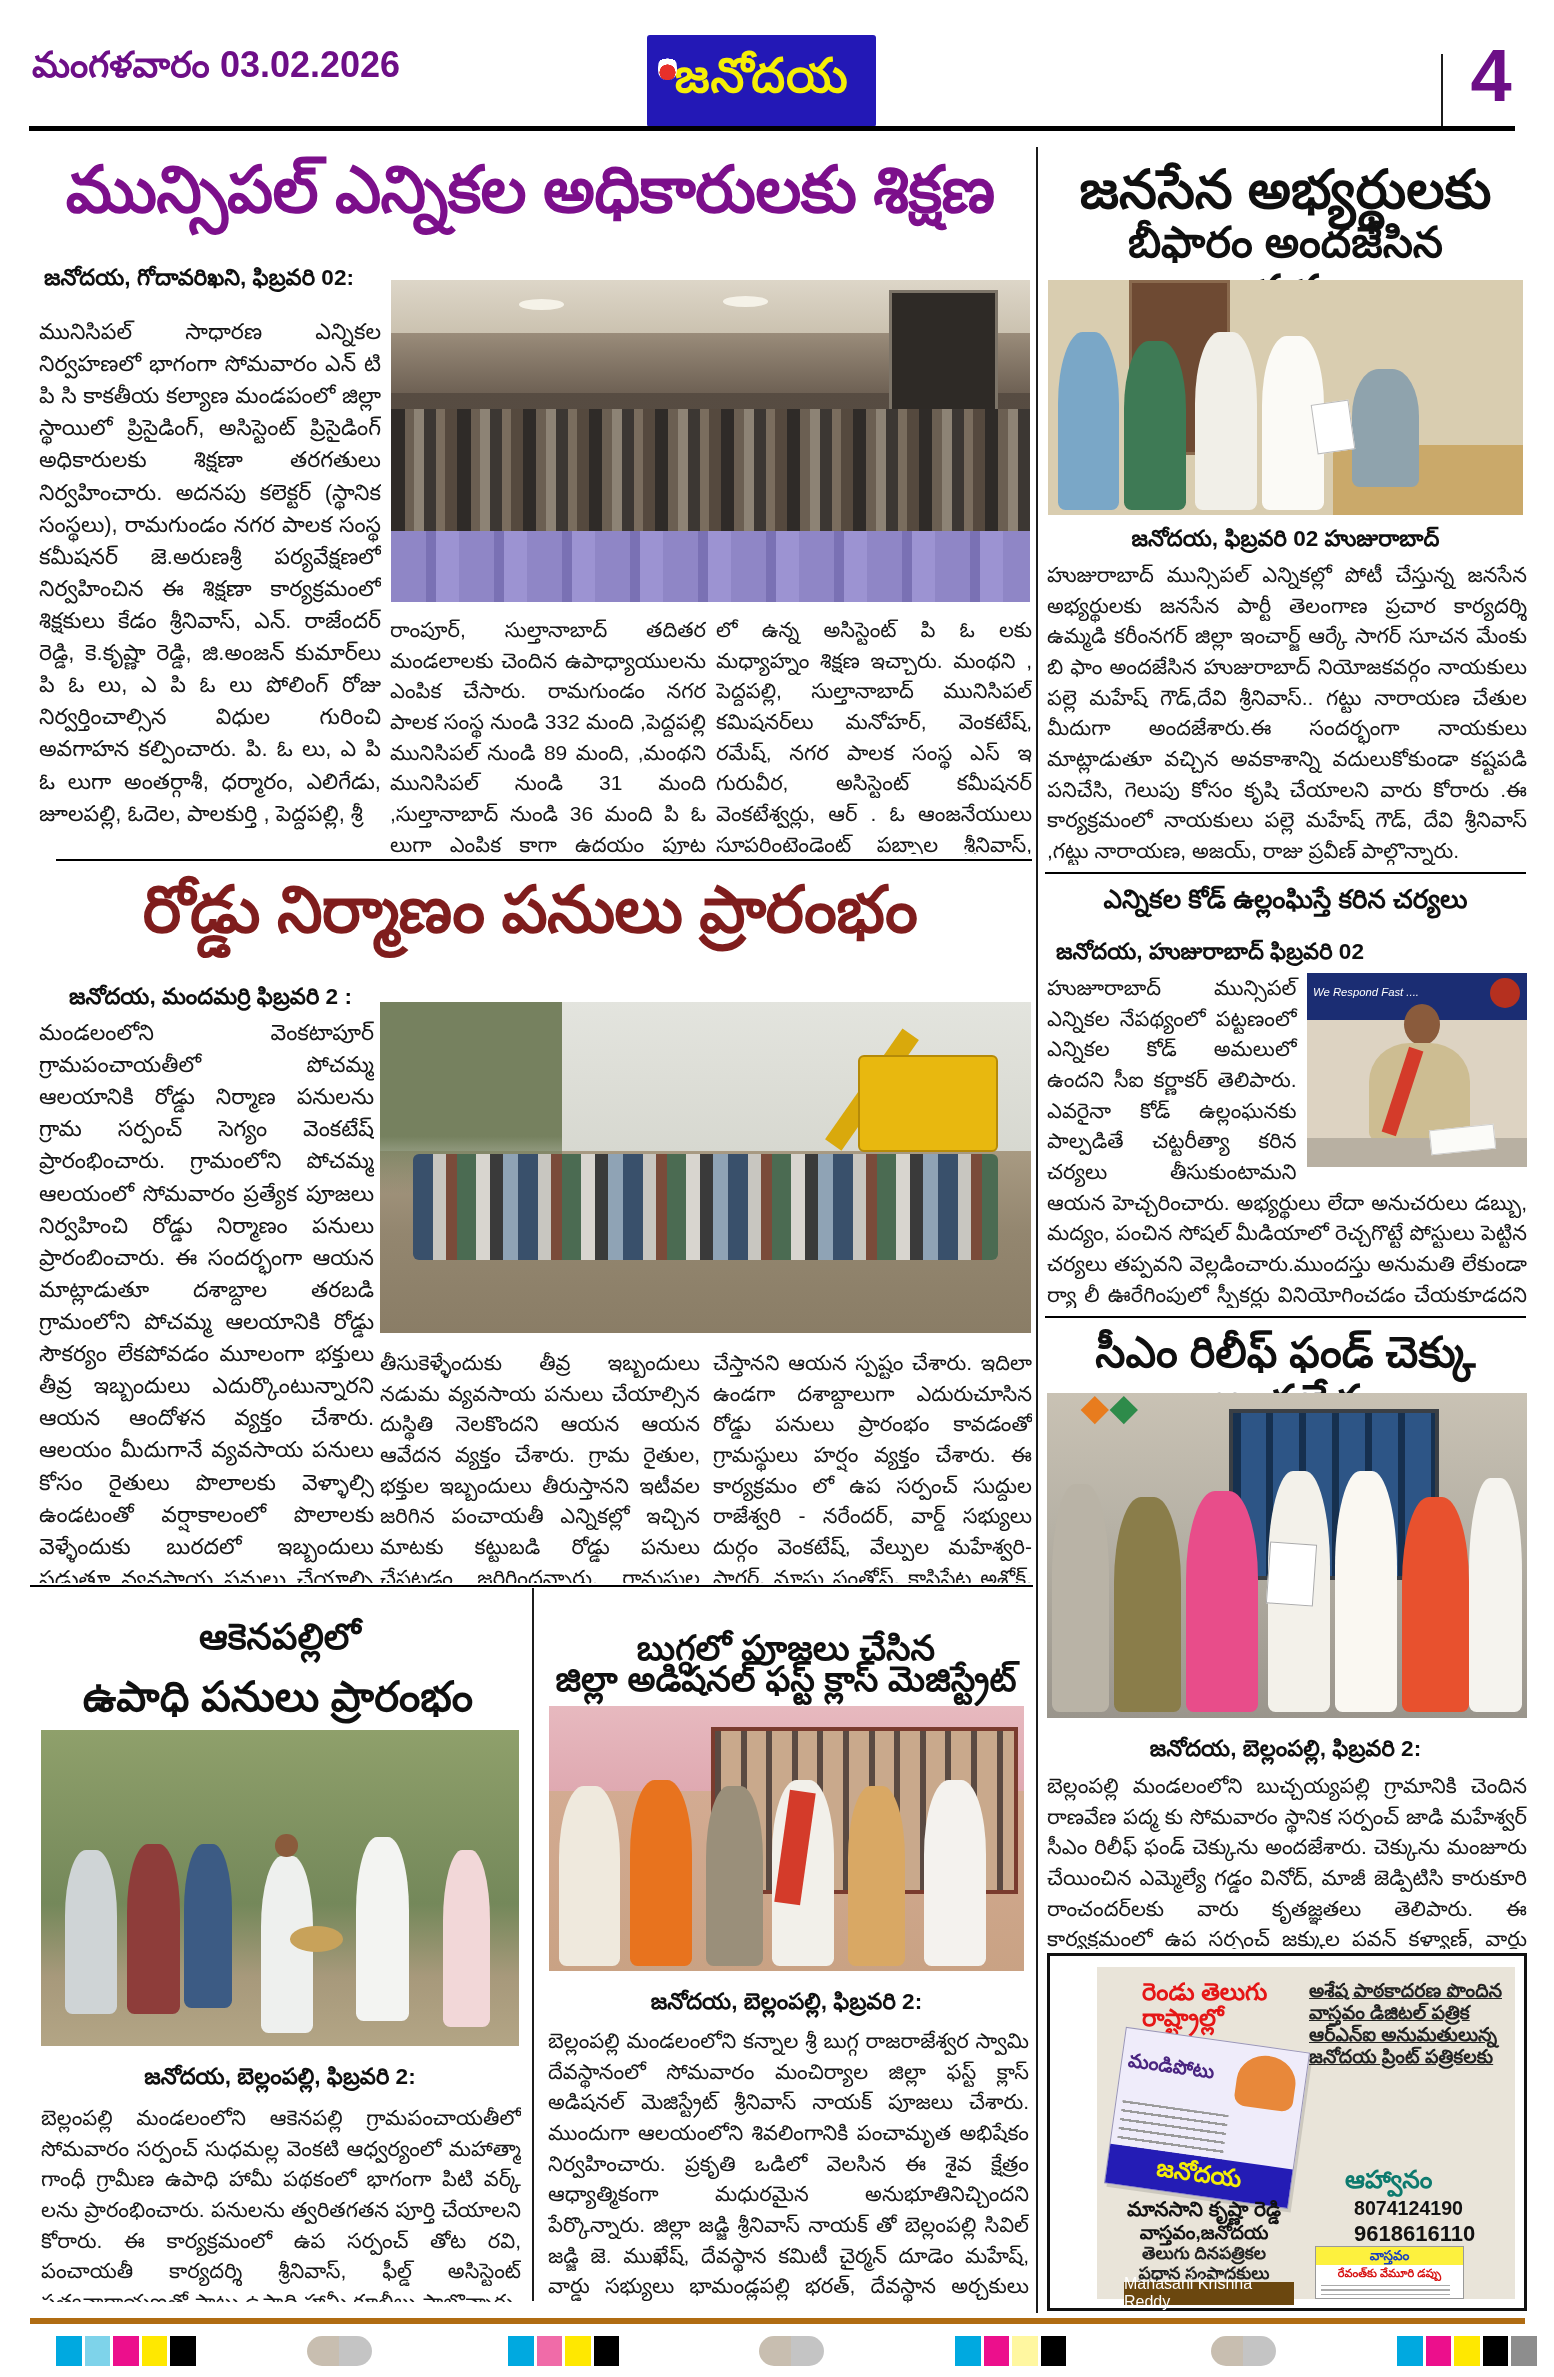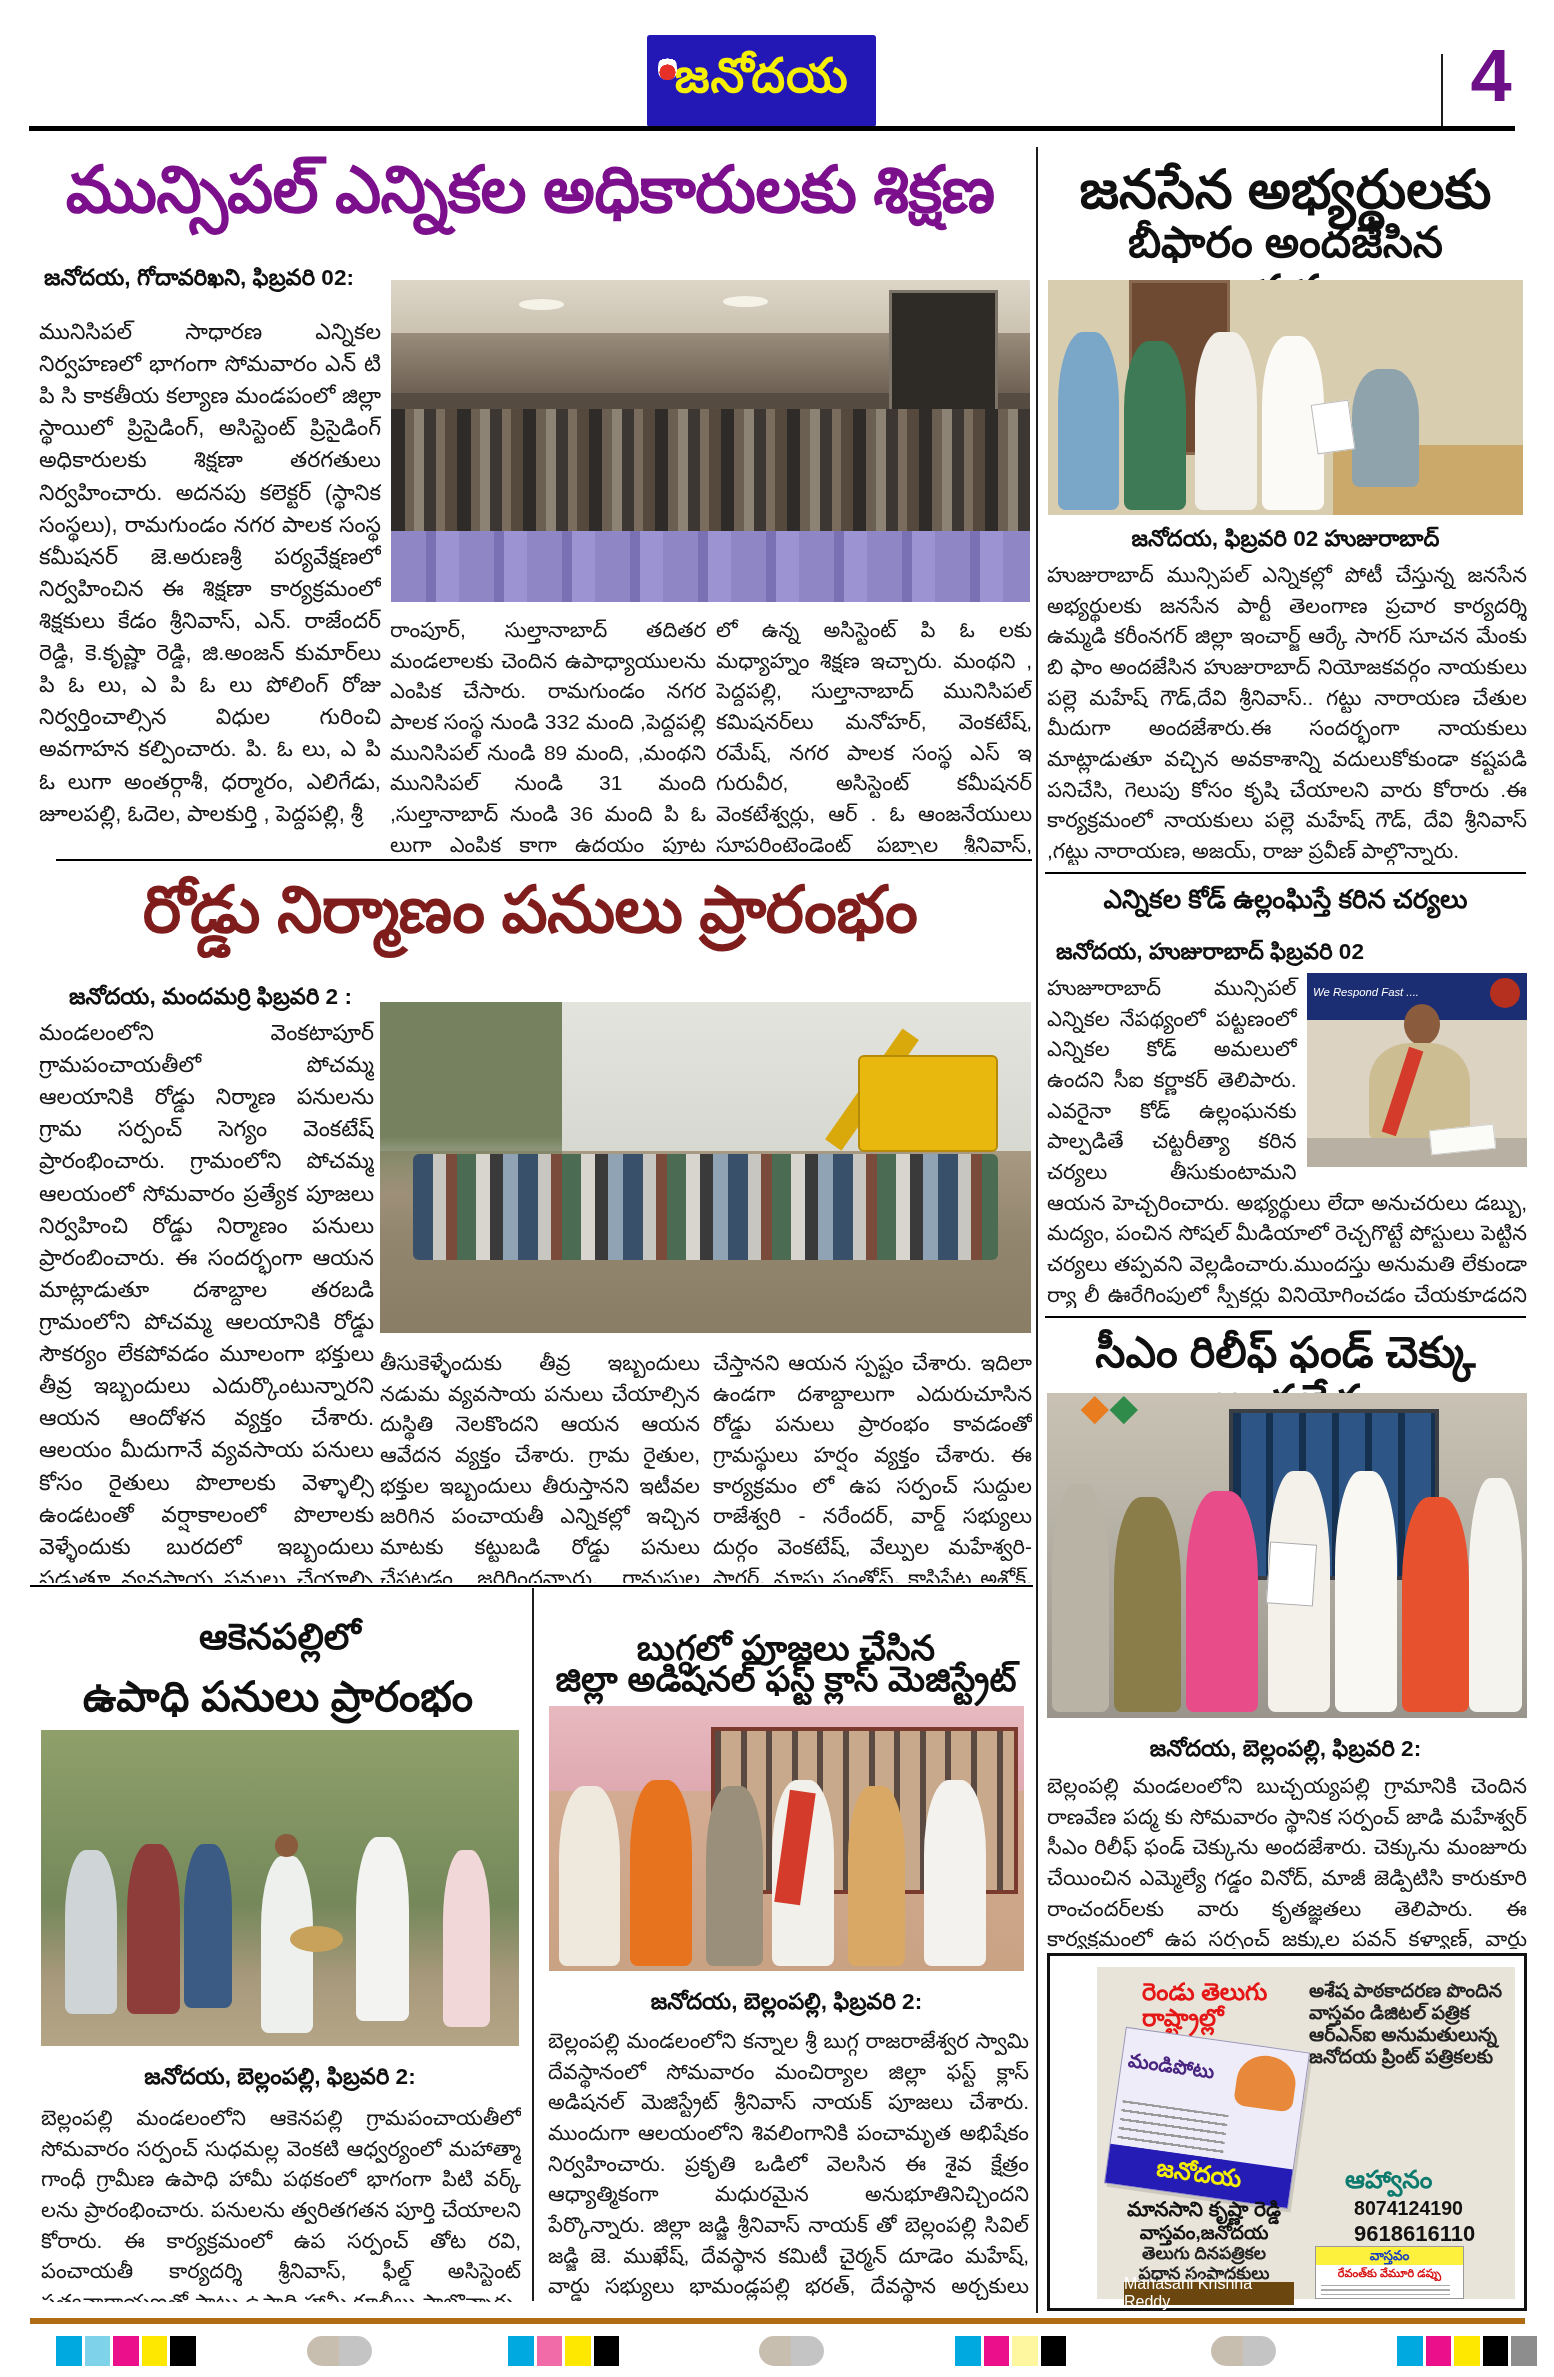--- a/index.html
+++ b/index.html
@@ -17,20 +17,21 @@
   .preline{white-space:pre-line;}
   .bars span{display:inline-block;width:25.6px;height:30px;margin-right:3px;vertical-align:top;}
   .pill{position:absolute;top:2336px;width:65px;height:30px;border-radius:15px;background:linear-gradient(90deg,#c8beb0 0 50%,#c4c4c4 50%);}
   .fig{position:absolute;border-radius:40% 40% 7.5px 7.5px;}
   .head{position:absolute;border-radius:50%;background:#8a5b3c;}
 </style>
 </head>
 <body>
 
 <div class="abs" style="left:0;top:0;width:1555px;height:132px;">
+  <div class="abs" style="left:32px;top:44px;width:526px;font-size:36px;font-weight:800;color:#6d0f87;">మంగళవారం 03.02.2026</div>
   <div class="abs" style="left:647px;top:35px;width:229px;height:92px;background:#2318b6;border-radius:3px;display:flex;align-items:center;justify-content:center;">
     <span style="position:absolute;left:10.5px;top:19.6px;width:19.6px;height:25.6px;background:radial-gradient(circle at 50% 70%,#e8302a 0 40%,#ffffff 41% 70%,transparent 71%);border-radius:50% 50% 40% 40%;"></span>
     <span style="color:#f5ee07;font-size:48px;font-weight:800;letter-spacing:0.8px;">జనోదయ</span>
   </div>
   <div class="abs vrule" style="left:1441px;top:54px;width:2.3px;height:72px;"></div>
   <div class="abs" style="left:1455px;top:33px;width:72px;font-size:74px;font-weight:800;color:#6d0f87;text-align:center;">4</div>
   <div class="abs rule" style="left:29px;top:126px;width:1486px;height:4.5px;"></div>
 </div>
 
 <div class="abs vrule" style="left:1036px;top:147px;width:1.5px;height:2166px;"></div>
@@ -169,21 +170,21 @@
 
   <div class="abs dateline" style="left:1045px;top:1736px;width:481px;">జనోదయ, బెల్లంపల్లి, ఫిబ్రవరి 2:</div>
   <div class="abs colbody" style="left:1047px;top:1771px;width:480px;height:178px;">బెల్లంపల్లి మండలంలోని బుచ్చయ్యపల్లి గ్రామానికి చెందిన రాణవేణ పద్మ కు సోమవారం స్థానిక సర్పంచ్ జాడి మహేశ్వర్ సీఎం రిలీఫ్ ఫండ్ చెక్కును అందజేశారు. చెక్కును మంజూరు చేయించిన ఎమ్మెల్యే గడ్డం వినోద్, మాజీ జెడ్పిటిసి కారుకూరి రాంచందర్‌లకు వారు కృతజ్ఞతలు తెలిపారు. ఈ కార్యక్రమంలో ఉప సర్పంచ్ జక్కుల పవన్ కళ్యాణ్, వార్డు సభ్యులు కోల మహేష్, కొండి సత్తెమ్మ, ఆగిడి సుగుణ, నాయకులు కర్ణాటక ఓదెలు, బుడిమ ఊదెలు పాల్గొన్నారు.</div>
 </div>
 
 <div class="abs" style="left:1047px;top:1953px;width:474px;height:352px;border:3px solid #111;background:#fff;">
   <div class="abs" style="left:47px;top:10.5px;width:418px;height:332px;background:#e9e4d9;"></div>
 
   <div class="abs" style="left:92px;top:22.6px;width:165px;font-size:24px;font-weight:800;color:#e51616;line-height:1.1;">రెండు తెలుగు రాష్ట్రాల్లో</div>
 
-  <div class="abs preline" style="left:259px;top:24px;width:200px;font-size:19px;font-weight:bold;color:#222;line-height:1.16;">అశేష పాఠకాదరణ పొందిన
+  <div class="abs preline" style="left:259px;top:24px;width:200px;font-size:19px;font-weight:bold;color:#222;line-height:1.16;text-decoration:underline;">అశేష పాఠకాదరణ పొందిన
 వాస్తవం డిజిటల్ పత్రిక
 ఆర్ఎన్ఐ అనుమతులున్న
 జనోదయ ప్రింట్ పత్రికలకు</div>
 
 
   <div class="abs" style="left:295px;top:209px;width:150px;font-size:25px;font-weight:800;color:#0d7a6e;">ఆహ్వానం</div>
 
   <div class="abs" style="left:304px;top:241px;width:143px;font-size:19.6px;font-weight:800;color:#111;">8074124190</div>
   <div class="abs" style="left:304px;top:265px;width:143px;font-size:22px;font-weight:800;color:#111;">9618616110</div>
 

